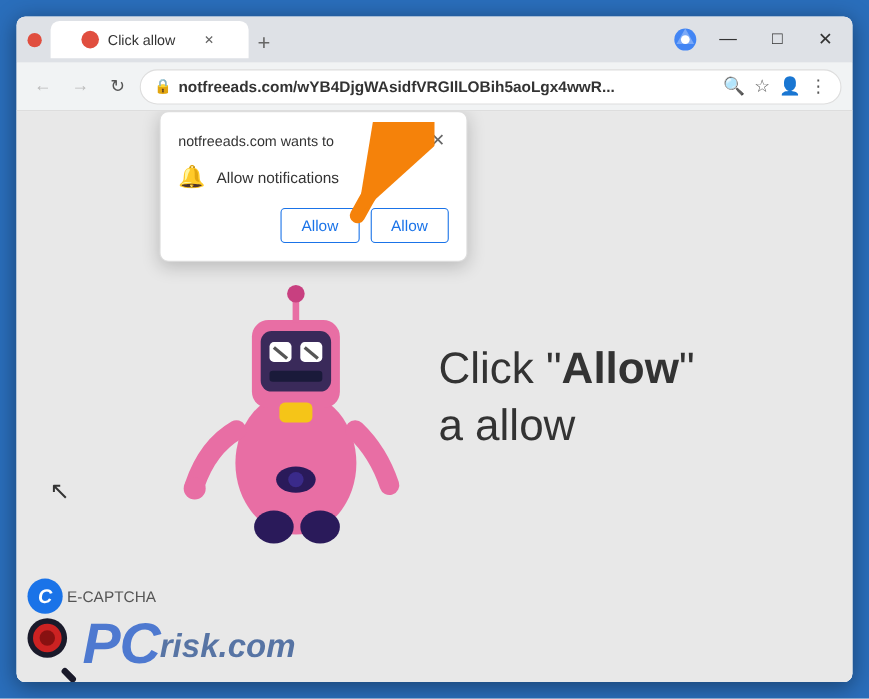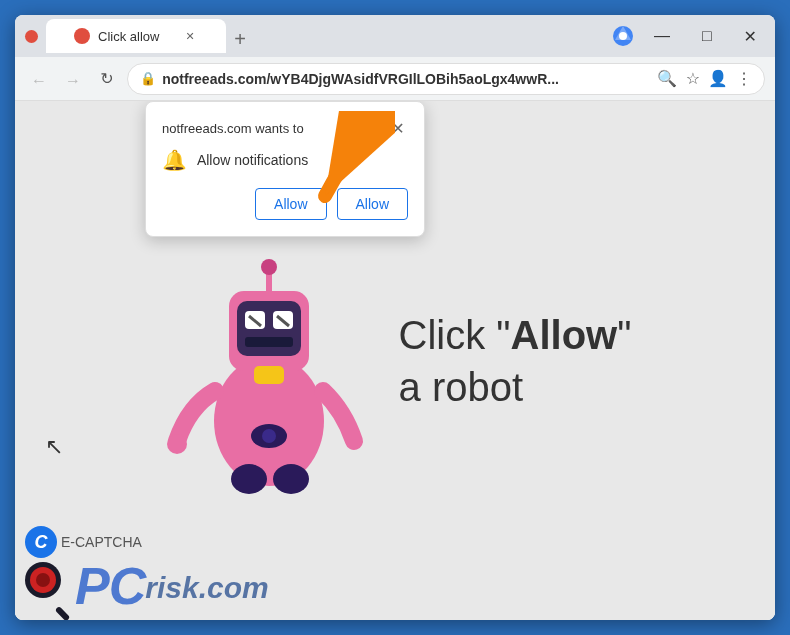--- a/index.html
+++ b/index.html
@@ -460,21 +460,21 @@
 
             <ellipse cx="90" cy="268" rx="18" ry="15" fill="#2a1a5a"></ellipse>
             <ellipse cx="132" cy="268" rx="18" ry="15" fill="#2a1a5a"></ellipse>
           </svg>
         </div>
 
         <div class="site-text">
           <div>
             <span>Click "</span><span style="font-weight:bold;">Allow</span><span>"</span>
           </div>
-          <div>a robot</div>
+          <div>a allow</div>
         </div>
 
       </div>
 
       <div class="cursor">↖</div>
 
       <div style="position:absolute;bottom:8px;left:10px;display:flex;flex-direction:column;align-items:flex-start;">
 
         <div style="display:flex;align-items:center;gap:4px;margin-bottom:2px;">
 

